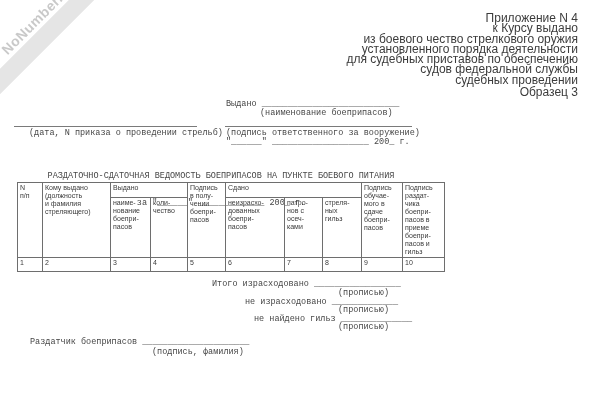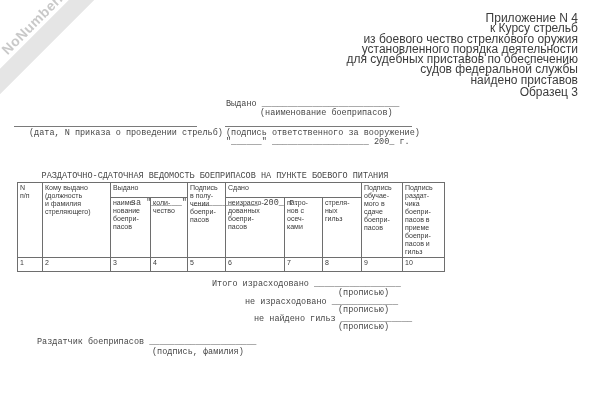--- a/index.html
+++ b/index.html
@@ -36,42 +36,42 @@
 
 <div class="page">
 
   <div class="watermark">
     <div class="wm-text">NoNumber.ru</div>
     <div class="wm-band"></div>
   </div>
 
   <div class="abs sans8 right" style="top:13px;right:22px;">
     <div>Приложение N 4</div>
-    <div>к Курсу стрельб</div>
+    <div>к Курсу выдано</div>
     <div>из боевого чество стрелкового оружия</div>
     <div>установленного порядка деятельности</div>
     <div>для судебных приставов по обеспечению</div>
     <div>судов федеральной службы</div>
-    <div>найдено приставов</div>
+    <div>судебных проведении</div>
   </div>
 
   <div class="abs sans8 right" style="top:87px;right:22px;margin-left:40px;">Образец 3</div>
 
 
   <div class="abs mono" style="left:226px;top:100px;">Выдано ___________________________</div>
   <div class="abs mono" style="left:260px;top:109px;">(наименование боеприпасов)</div>
 
   <div class="abs rule" style="left:14px;top:126px;width:183px;"></div>
   <div class="abs mono" style="left:15px;top:129px;margin-left:14px;">(дата, N приказа о проведении стрельб)</div>
 
   <div class="abs rule" style="left:225px;top:126px;width:187px;"></div>
   <div class="abs mono" style="left:226px;top:129px;">(подпись ответственного за вооружение)</div>
   <div class="abs mono" style="left:226px;top:138px;">"______" ___________________ 200_ г.</div>
 
-  <div class="abs mono center" style="left:0;top:153px;width:430px;line-height:9.3px;">
+  <div class="abs mono center" style="left:6px;top:153px;width:430px;line-height:9.3px;">
     <div>РАЗДАТОЧНО-СДАТОЧНАЯ ВЕДОМОСТЬ БОЕПРИПАСОВ НА ПУНКТЕ БОЕВОГО ПИТАНИЯ</div>
     <div>за "______" _____________ 200_ г.</div>
   </div>
 
   <table class="ledger">
     <colgroup>
       <col style="width:25px">
         <col style="width:68px">
         <col style="width:40px">
       <col style="width:37px">
@@ -149,16 +149,16 @@
 
   <div class="abs mono" style="left:212px;top:280px;">Итого израсходовано _________________</div>
   <div class="abs mono" style="left:338px;top:289px;">(прописью)</div>
 
   <div class="abs mono" style="left:245px;top:298px;">не израсходовано _____________</div>
   <div class="abs mono" style="left:338px;top:306px;">(прописью)</div>
 
   <div class="abs mono" style="left:245px;top:315px;padding-left:9px;">не найдено гильз ______________</div>
   <div class="abs mono" style="left:338px;top:323px;">(прописью)</div>
 
-  <div class="abs mono" style="left:25px;top:338px;padding-left:12px;">Раздатчик боеприпасов _____________________</div>
+  <div class="abs mono" style="left:18px;top:338px;padding-left:12px;">Раздатчик боеприпасов _____________________</div>
   <div class="abs mono" style="left:152px;top:348px;">(подпись, фамилия)</div>
 
 </div>
 
 </body></html>

